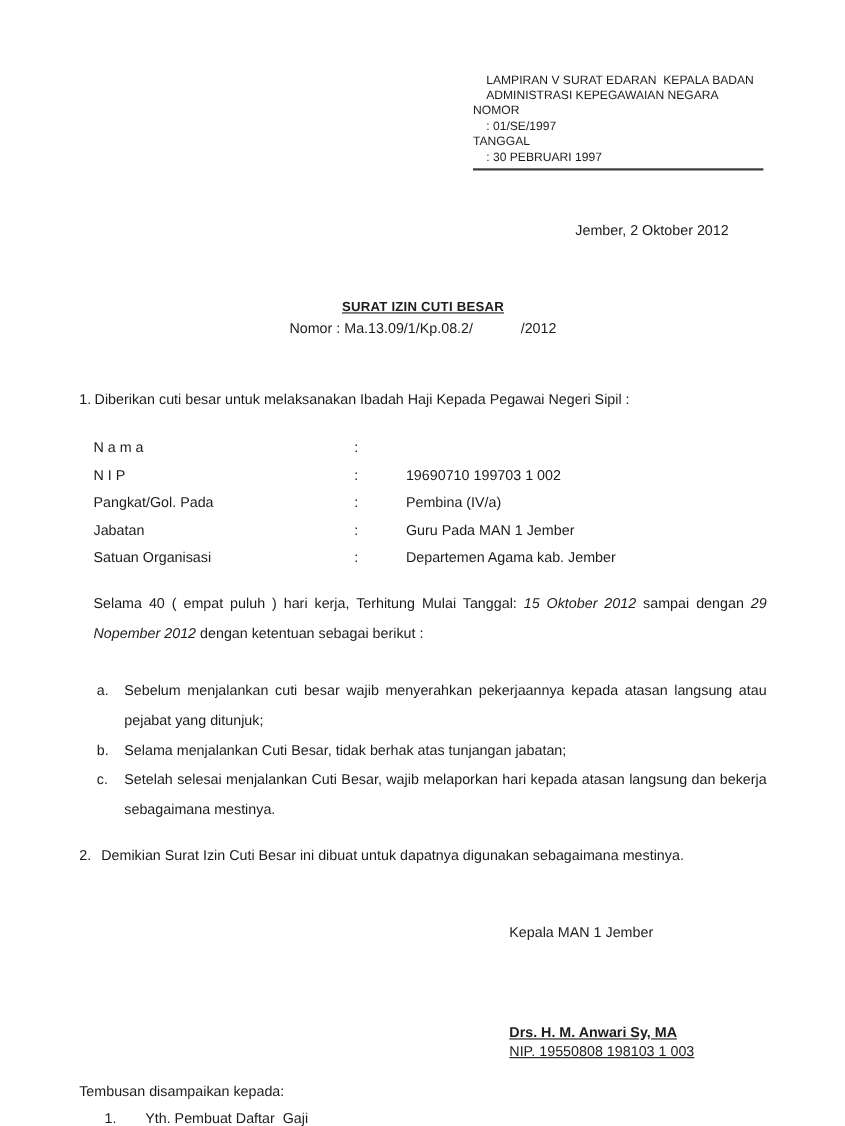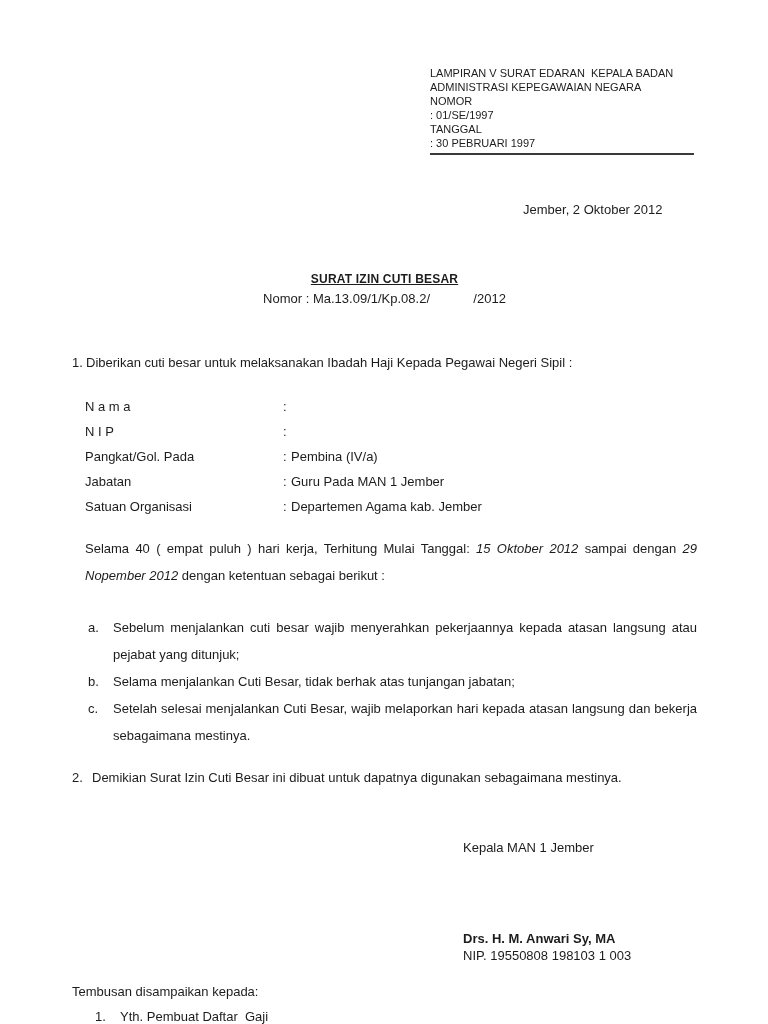--- a/index.html
+++ b/index.html
@@ -13,21 +13,21 @@
     height: 1024px;
     margin: 0;
     background: #ffffff;
     color: #1c1c1c;
     font-family: "Liberation Sans", sans-serif;
     font-size: 13px;
     box-sizing: border-box;
     padding: 0 71px 0 72px;
     overflow: hidden;
   }
-  .pre { white-space: pre-wrap; }
+  .pre { white-space: pre-wrap; margin-left: 12px; }
   .bold { font-weight: bold; }
   .italic { font-style: italic; }
 
   
   .header-block {
     margin-left: 358px;
     margin-top: 66px;
     width: 264px;
     font-size: 11px;
     line-height: 14px;
@@ -64,41 +64,41 @@
   
   .num-item { display: flex; line-height: 18px; }
   .num-item .marker { flex-shrink: 0; }
   .item1 { margin-top: 46px; }
   .item1 .marker { width: 14px; }
   .item2 { margin-top: 20px; }
   .item2 .marker { width: 20px; }
 
   
   .fields { margin-top: 22px; padding-left: 13px; }
-  .field-row { display: flex; line-height: 25px; }
+  .field-row { display: flex; line-height: 25px; gap: 39px; }
   .field-row .flabel { width: 198px; flex-shrink: 0; }
   .field-row .fcolon { width: 8px; flex-shrink: 0; }
 
   
   .duration {
     margin-top: 16px;
     padding-left: 13px;
     line-height: 27px;
     text-align: justify;
   }
 
   
   .conditions { margin-top: 25px; margin-left: 16px; width: 609px; }
   .cond-item { display: flex; line-height: 27px; }
   .cond-item .marker { width: 25px; flex-shrink: 0; }
   .cond-item .cond-text { text-align: justify; }
 
   
   .sig-position { margin-top: 52px; margin-left: 391px; line-height: 18px; }
-  .sig-block { margin-top: 73px; margin-left: 391px; line-height: 17px; }
+  .sig-block { margin-top: 73px; margin-left: 391px; line-height: 17px; text-decoration: underline; }
   .sig-name { font-weight: bold; }
 
   
   .tembusan { margin-top: 19px; line-height: 18px; }
   .tembusan-item { display: flex; margin-top: 7px; margin-left: 23px; line-height: 18px; }
   .tembusan-item .marker { width: 25px; flex-shrink: 0; }
 </style>
 </head>
 <body>
 
@@ -130,20 +130,21 @@
   </div>
 
   <div class="fields">
     <div class="field-row">
       <span class="flabel">N a m a</span>
       <span class="fcolon">:</span>
     </div>
     <div class="field-row">
       <span class="flabel">N I P</span>
       <span class="fcolon">:</span>
+      <span>19690710 199703 1 002</span>
     </div>
     <div class="field-row">
       <span class="flabel">Pangkat/Gol. Pada</span>
       <span class="fcolon">:</span>
       <span>Pembina (IV/a)</span>
     </div>
     <div class="field-row">
       <span class="flabel">Jabatan</span>
       <span class="fcolon">:</span>
       <span>Guru Pada MAN 1 Jember</span>

